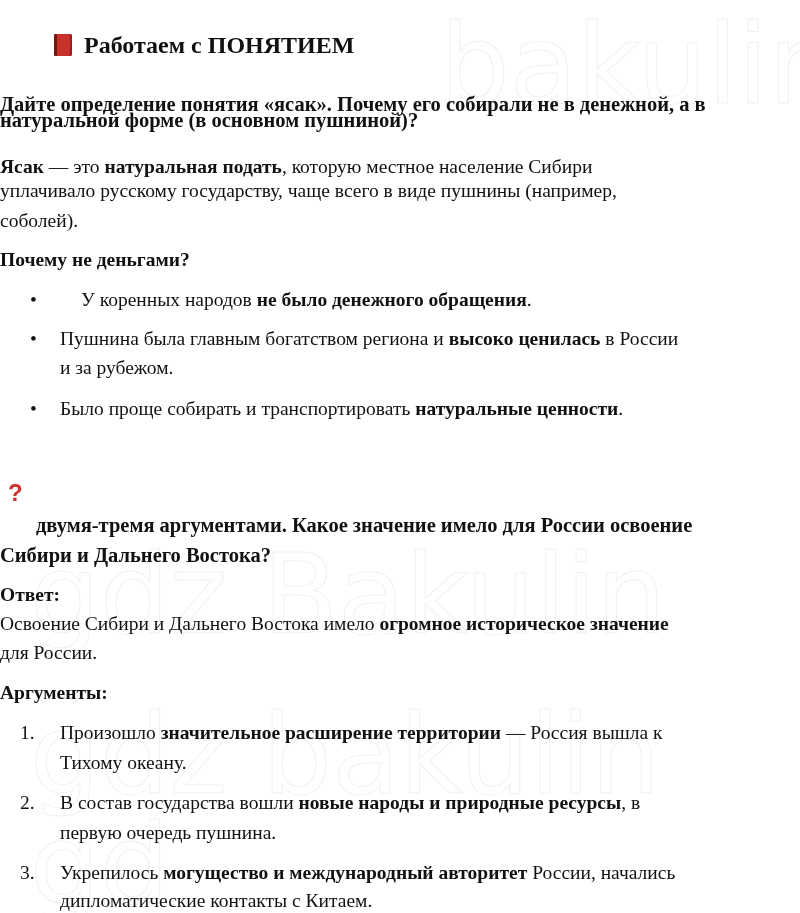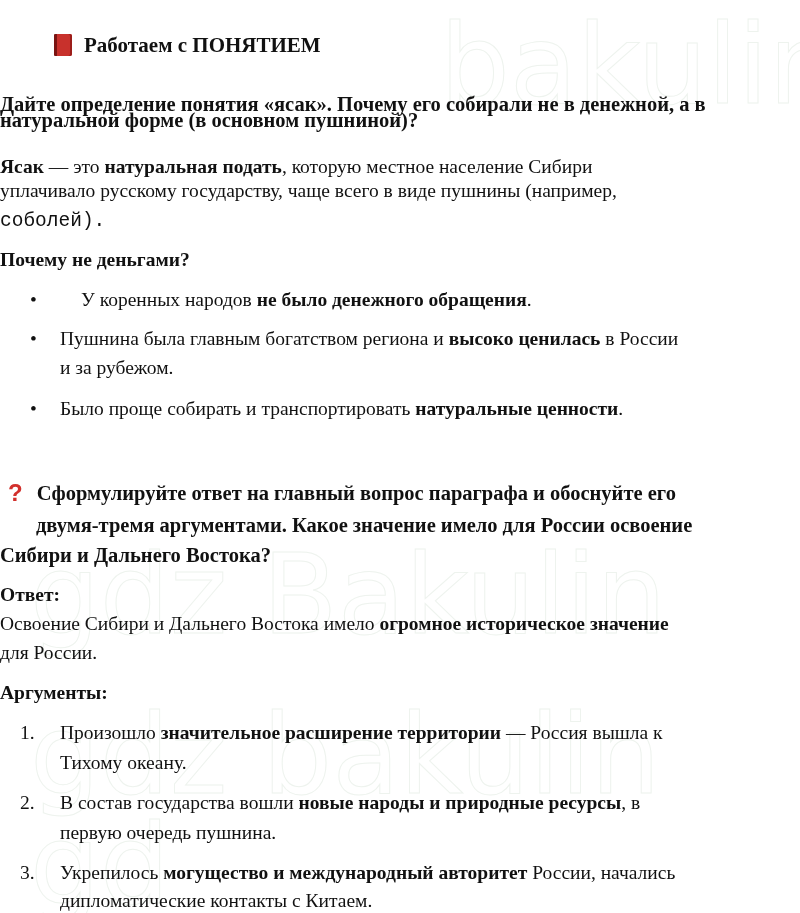--- a/index.html
+++ b/index.html
@@ -18,21 +18,21 @@
       color: transparent;
       -webkit-text-stroke: 1px #eef3ee;
       pointer-events: none;
       z-index: 0;
       line-height: 1;
     }
     .content { position: relative; z-index: 1; }
     .b { font-weight: bold; }
     .row { position: absolute; left: 0; right: 0; white-space: nowrap; }
     .heading { font-weight: bold; font-size: 20.5px; }
-    .sec-title { position: absolute; left: 6px; top: 30px; display: flex; align-items: center; font-weight: bold; font-size: 21px; padding-left: 48px; }
+    .sec-title { position: absolute; left: 6px; top: 30px; display: flex; align-items: center; font-weight: bold; font-size: 24px; padding-left: 48px; }
     .book-icon {
       width: 18px; height: 22px; margin-right: 12px; display: inline-block;
       background: linear-gradient(90deg, #7a1412 0 3px, #c8312c 3px 100%);
       border-radius: 1px 2px 2px 1px;
       box-shadow: inset -2px 0 0 #9c1e1a;
     }
     .q-icon { color: #d2302c; font-weight: bold; font-size: 24px; margin-right: 14px; font-family: "Liberation Sans", sans-serif; }
     .bullet { position: absolute; left: 30px; }
     .num { position: absolute; left: 20px; }
     .indent { left: 60px; }
@@ -51,21 +51,21 @@
     <span>Работаем с ПОНЯТИЕМ</span>
   </div>
 
   <div class="row heading" style="top:89px;">Дайте определение понятия «ясак». Почему его собирали не в денежной, а в</div>
   <div class="row heading" style="top:105px;">натуральной форме (в основном пушниной)?</div>
 
   <div class="row" style="top:152px;">
     <span class="b">Ясак</span><span> — это </span><span class="b">натуральная подать</span><span>, которую местное население Сибири</span>
   </div>
   <div class="row" style="top:176px;">уплачивало русскому государству, чаще всего в виде пушнины (например,</div>
-  <div class="row" style="top:206px;font-family:Liberation Mono, monospace;">соболей).</div>
+  <div class="row" style="top:206px;">соболей).</div>
 
   <div class="row b" style="top:245px;">Почему не деньгами?</div>
 
   <div>
     <div class="row" style="top:285px;">
       <span class="bullet">•</span>
       <span style="position:absolute; left:60px;margin-left:21px;"><span>У коренных народов </span><span class="b">не было денежного обращения</span><span>.</span></span>
     </div>
     <div class="row" style="top:324px;">
       <span class="bullet">•</span>
@@ -73,21 +73,20 @@
     </div>
     <div class="row indent" style="top:353px;">и за рубежом.</div>
     <div class="row" style="top:394px;">
       <span class="bullet">•</span>
       <span style="position:absolute; left:60px;"><span>Было проще собирать и транспортировать </span><span class="b">натуральные ценности</span><span>.</span></span>
     </div>
   </div>
 
   <div class="row heading" style="top:478px; left:8px; display:flex; align-items:center;">
     <span class="q-icon">?</span>
-    <span>Сформулируйте ответ на главный вопрос параграфа и обоснуйте его</span>
   </div>
   <div class="row heading" style="top:510px;margin-left:36px;">двумя-тремя аргументами. Какое значение имело для России освоение</div>
   <div class="row heading" style="top:540px;">Сибири и Дальнего Востока?</div>
 
   <div class="row b" style="top:580px;">Ответ:</div>
   <div class="row" style="top:609px;">
     <span>Освоение Сибири и Дальнего Востока имело </span><span class="b">огромное историческое значение</span>
   </div>
   <div class="row" style="top:638px;">для России.</div>
 

